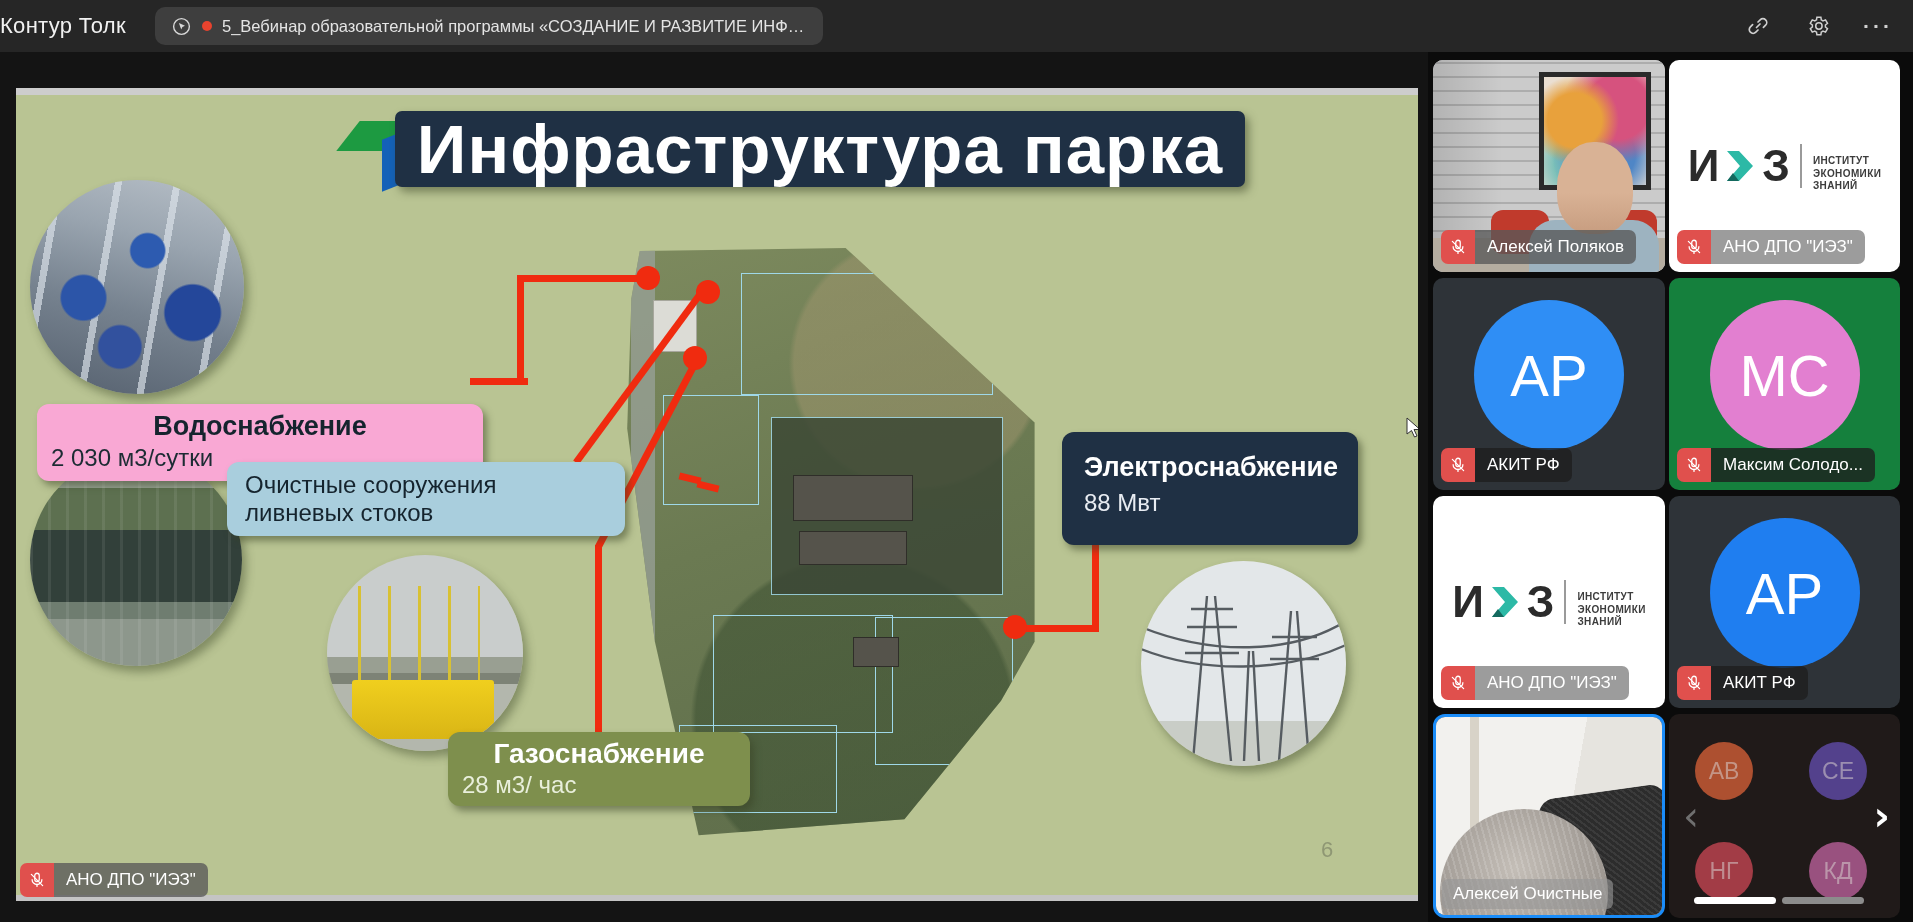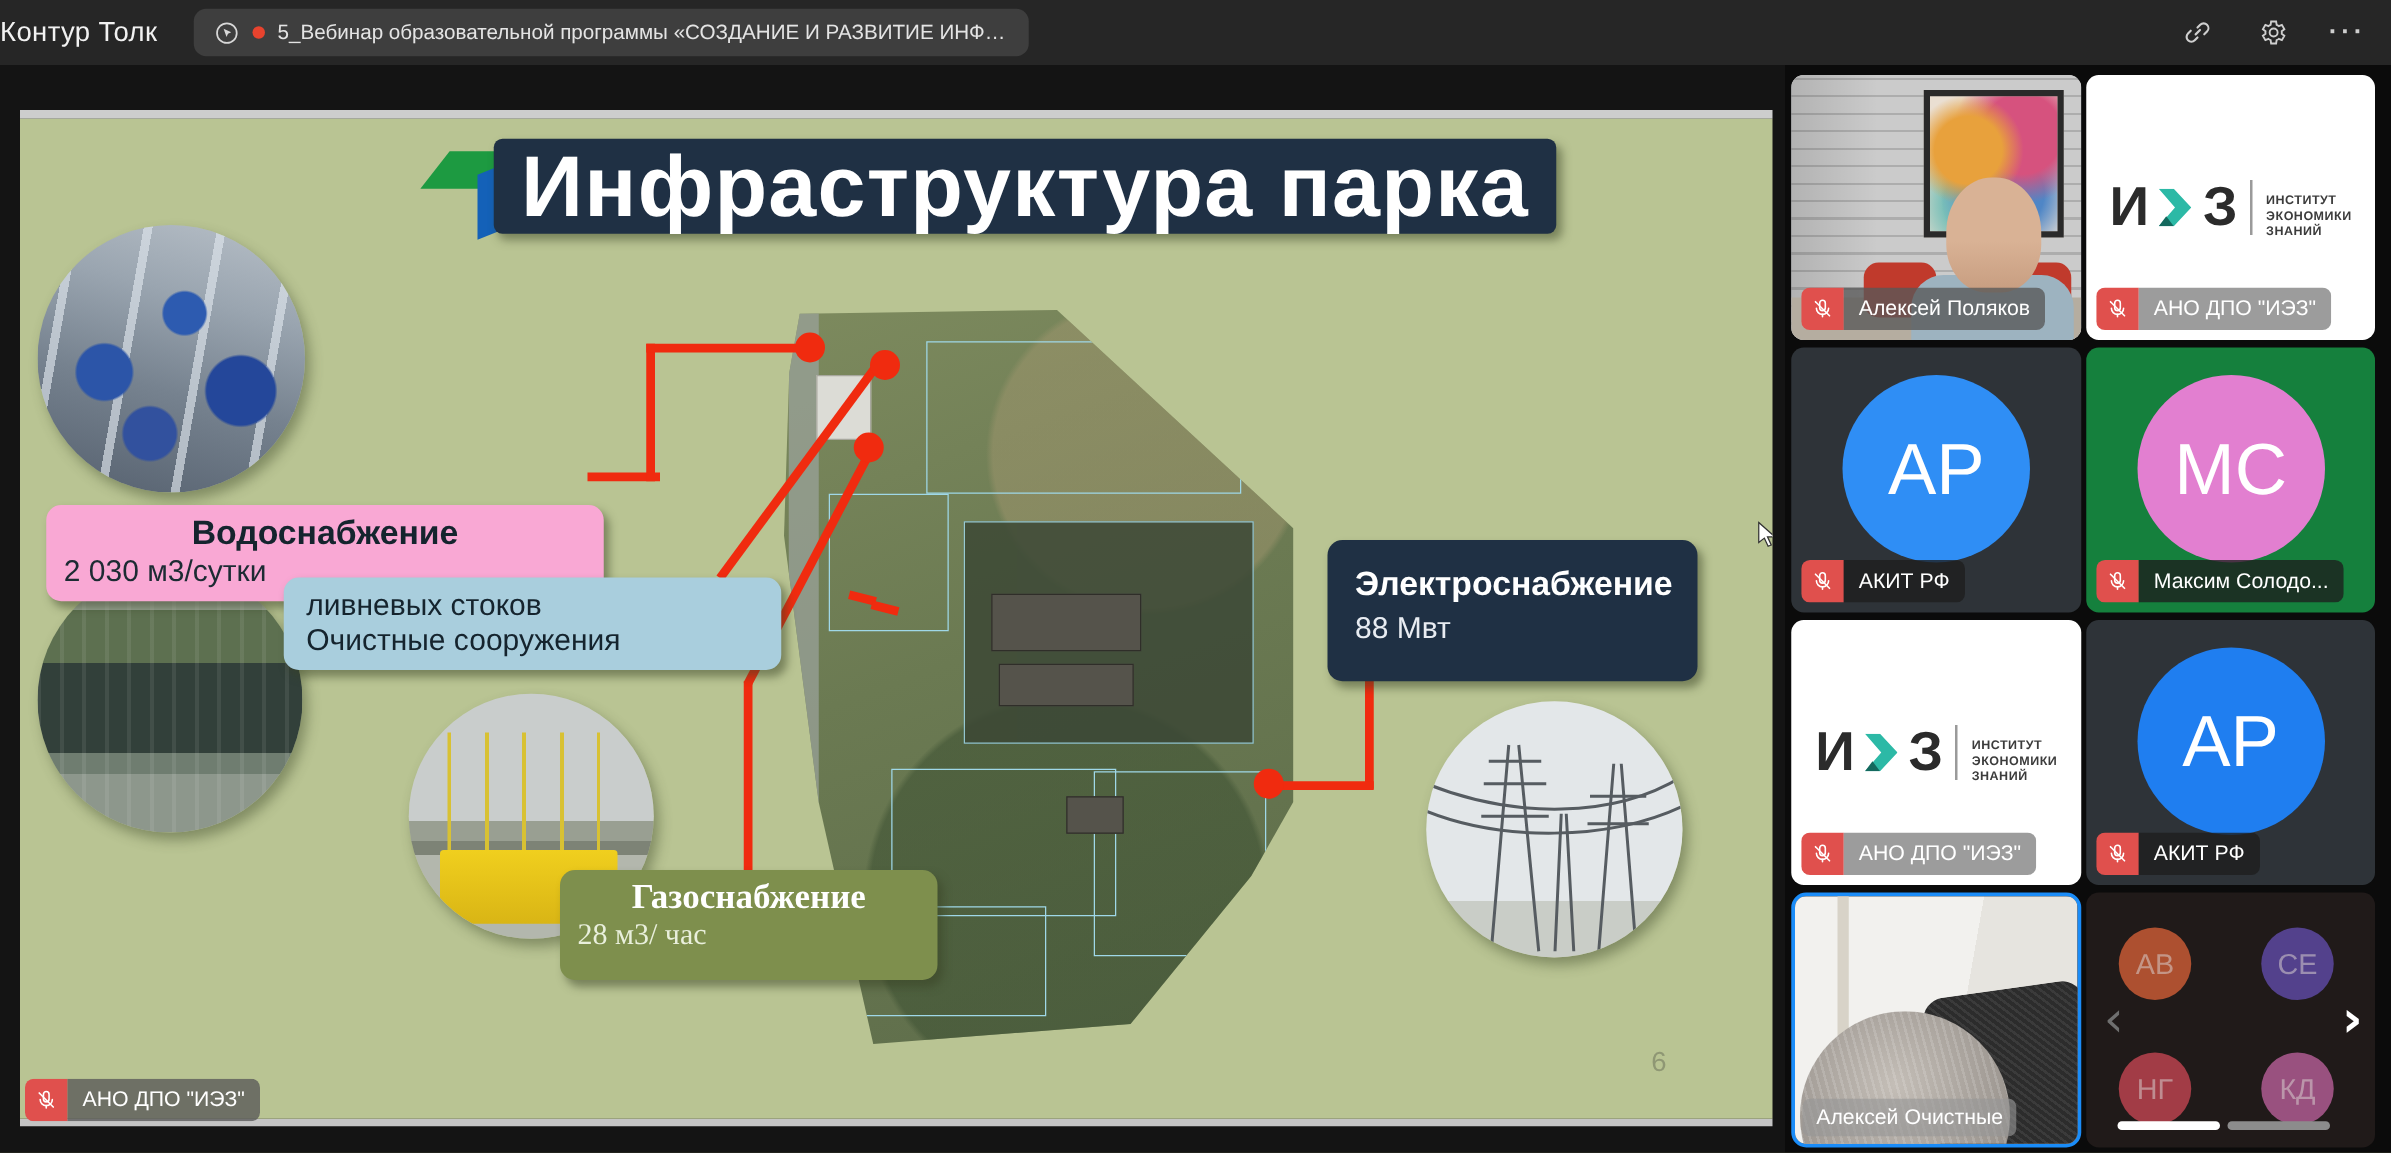--- a/index.html
+++ b/index.html
@@ -66,21 +66,21 @@
     background:linear-gradient(180deg, #e3e7e9 0 78%, #c9cdc7 78% 100%); }
 
   
   .ibox { position:absolute; border-radius:12px; box-shadow:4px 5px 7px rgba(55,65,35,.5); }
   .box-water { left:21px; top:270px; width:446px; height:77px; background:#f9a8d4;margin-top:39px; }
   .box-water .t { text-align:center; font-size:27px; font-weight:700; color:#15242e; margin-top:7px; }
   .box-water .v { font-size:24px; color:#1c2b33; margin:2px 0 0 14px; }
   .box-treat { left:211px; top:367px; width:398px; height:74px; background:#a9cedd;
                padding:9px 0 0 18px; }
   .box-treat .l { font-size:24px; color:#15242e; line-height:1.18; }
-  .box-gas { left:432px; top:601px; width:302px; height:88px; background:#7e8f4d;font-family:Liberation Serif, serif; }
+  .box-gas { left:432px; top:637px; width:302px; height:74px; background:#7e8f4d; }
   .box-gas .t { text-align:center; font-size:28px; font-weight:700; color:#fff; margin-top:6px; }
   .box-gas .v { font-size:24px; color:#e9efdc; margin:1px 0 0 14px; }
   .box-elec { left:1046px; top:337px; width:296px; height:113px; background:#1f3044; padding:20px 0 0 22px; }
   .box-elec .t { font-size:27px; font-weight:700; color:#fff; }
   .box-elec .v { font-size:24px; color:#e8ecf2; margin-top:6px; }
 
   
   .map { position:absolute; left:607px; top:150px; width:420px; height:592px;
          background:
            radial-gradient(circle at 70% 20%, rgba(160,150,110,.5) 0 22%, transparent 23%),
@@ -276,22 +276,22 @@
       <div class="rdot" style="left:620px; top:171px;"></div>
       <div class="rdot" style="left:680px; top:185px;"></div>
       <div class="rdot" style="left:667px; top:251px;"></div>
       <div class="rdot" style="left:987px; top:520px;"></div>
 
       <div class="ibox box-water">
         <div class="t">Водоснабжение</div>
         <div class="v">2 030 м3/сутки</div>
       </div>
       <div class="ibox box-treat">
+        <div class="l">Очистные сооружения</div>
         <div class="l">ливневых стоков</div>
-        <div class="l">Очистные сооружения</div>
       </div>
       <div class="ibox box-gas">
         <div class="t">Газоснабжение</div>
         <div class="v">28 м3/ час</div>
       </div>
       <div class="ibox box-elec">
         <div class="t">Электроснабжение</div>
         <div class="v">88 Мвт</div>
       </div>
 

